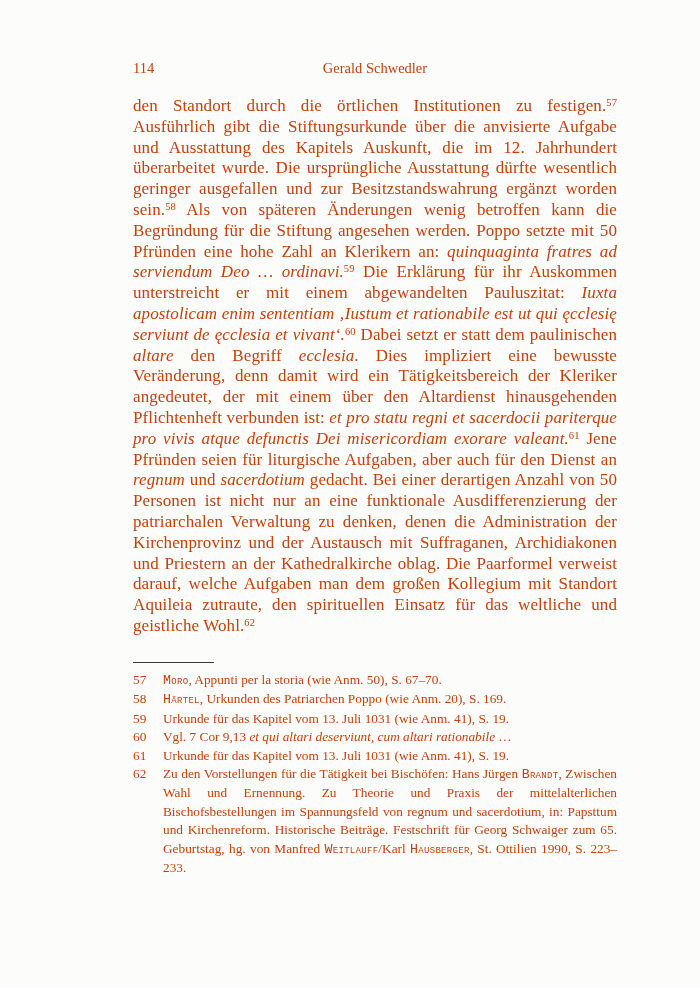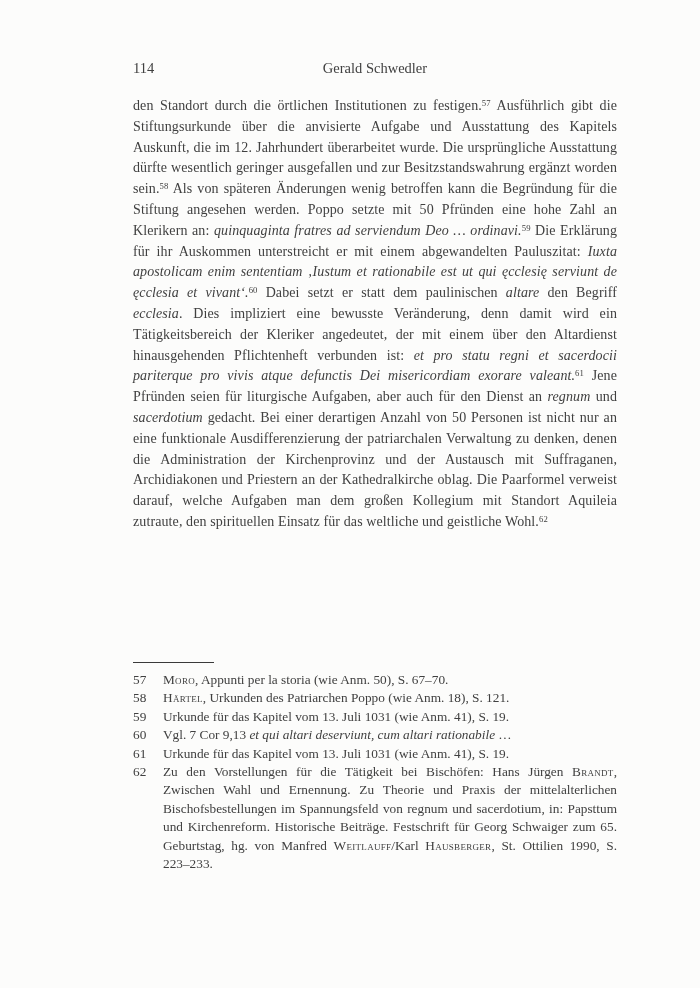--- a/index.html
+++ b/index.html
@@ -5,56 +5,56 @@
   html, body { margin: 0; padding: 0; }
   body {
     width: 700px; height: 988px;
     background: #e9e9e9;
     font-family: "Liberation Serif", "DejaVu Serif", serif;
   }
   .page {
     position: relative;
     width: 700px; height: 988px;
     background: #fcfcfb;
-    color: #404040;
+    color: #c2410c;
     overflow: hidden;
   }
   .col { position: absolute; left: 133px; width: 484px; }
 
   
   .header { top: 60px; height: 18px; font-size: 14.5px; }
   .pagenum { position: absolute; left: 0; top: 0; }
   .running-head { display: block; text-align: center; }
 
   
   .bodytext {
     top: 96px;
     margin: 0;
-    font-size: 14px;
+    font-size: 17px;
     line-height: 20.8px;
     text-align: justify;
     letter-spacing: 0.1px;
   }
 
   
   .fn-rule {
     position: absolute; left: 133px; top: 662px;
     width: 81px; height: 0;
     border-top: 1.2px solid #3a3a3a;
   }
 
   
   .footnotes { top: 671px; font-size: 13.3px; line-height: 18.4px; }
   .fn-row { display: flex; }
   .fn-num { flex: 0 0 30px; }
   .fn-text { flex: 1 1 auto; text-align: justify; }
 
   
   .i  { font-style: italic; }
-  .sc { font-variant: small-caps; letter-spacing: 0.3px; }
+  .sc { font-variant: small-caps; letter-spacing: 0.3px; font-family: Liberation Mono, monospace; }
   .sup {
     font-size: 62%;
     line-height: 0;
     position: relative;
     top: -0.48em;
   }
 </style>
 </head>
 <body>
 
@@ -70,21 +70,21 @@
   <div class="fn-rule"></div>
 
   <div class="col footnotes">
   <div class="fn-row">
     <span class="fn-num">57</span>
     <span class="fn-text"><span class="sc">Moro</span><span>, Appunti per la storia (wie Anm. 50), S. 67–70.</span></span>
   </div>
 
   <div class="fn-row">
     <span class="fn-num">58</span>
-    <span class="fn-text"><span class="sc">Härtel</span><span>, Urkunden des Patriarchen Poppo (wie Anm. 18), S. 121.</span></span>
+    <span class="fn-text"><span class="sc">Härtel</span><span>, Urkunden des Patriarchen Poppo (wie Anm. 20), S. 169.</span></span>
   </div>
 
   <div class="fn-row">
     <span class="fn-num">59</span>
     <span class="fn-text"><span>Urkunde für das Kapitel vom 13. Juli 1031 (wie Anm. 41), S. 19.</span></span>
   </div>
 
   <div class="fn-row">
     <span class="fn-num">60</span>
     <span class="fn-text"><span>Vgl. 7 Cor 9,13 </span><span class="i">et qui altari deserviunt, cum altari rationabile</span><span> …</span></span>

